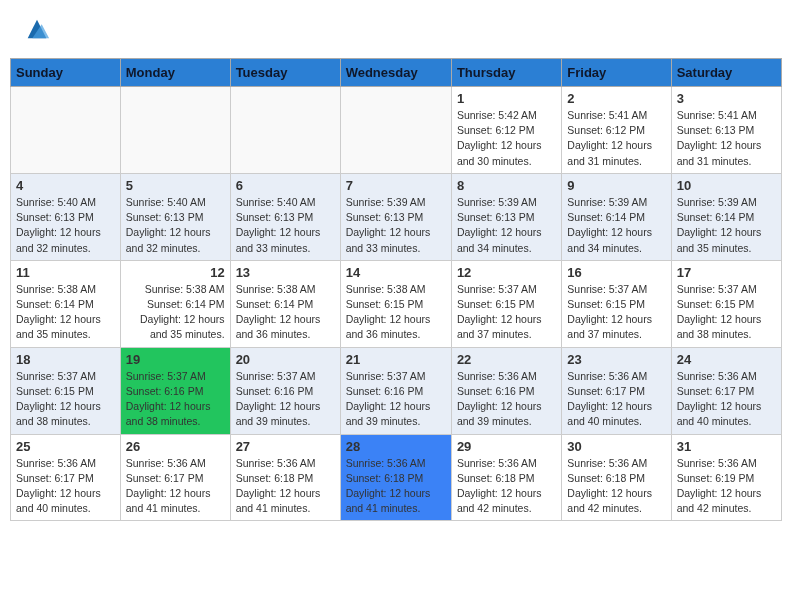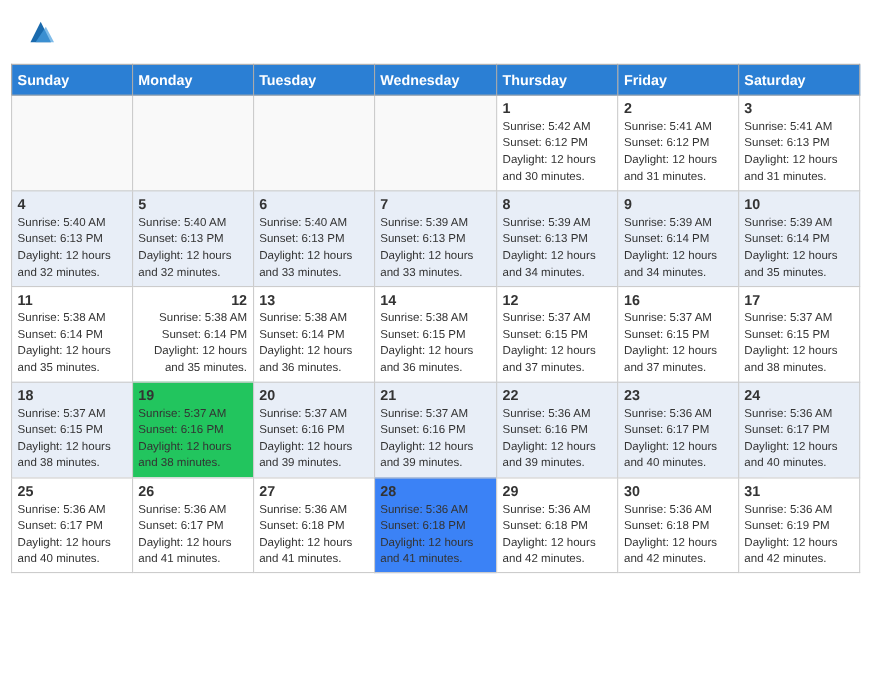--- a/index.html
+++ b/index.html
@@ -42,21 +42,21 @@
     .location {
       font-size: 16px;
       color: #333;
     }
     .calendar {
       width: 100%;
       border-collapse: collapse;
     }
     .calendar th {
       background-color: #2b7fd4;
-      color: #ffffff;
+      color: #0f172a;
       font-size: 13px;
       font-weight: bold;
       padding: 6px 5px;
       text-align: left;
       border: 1px solid #aaa;
     }
     .calendar td {
       vertical-align: top;
       border: 1px solid #ccc;
       padding: 4px 5px;

